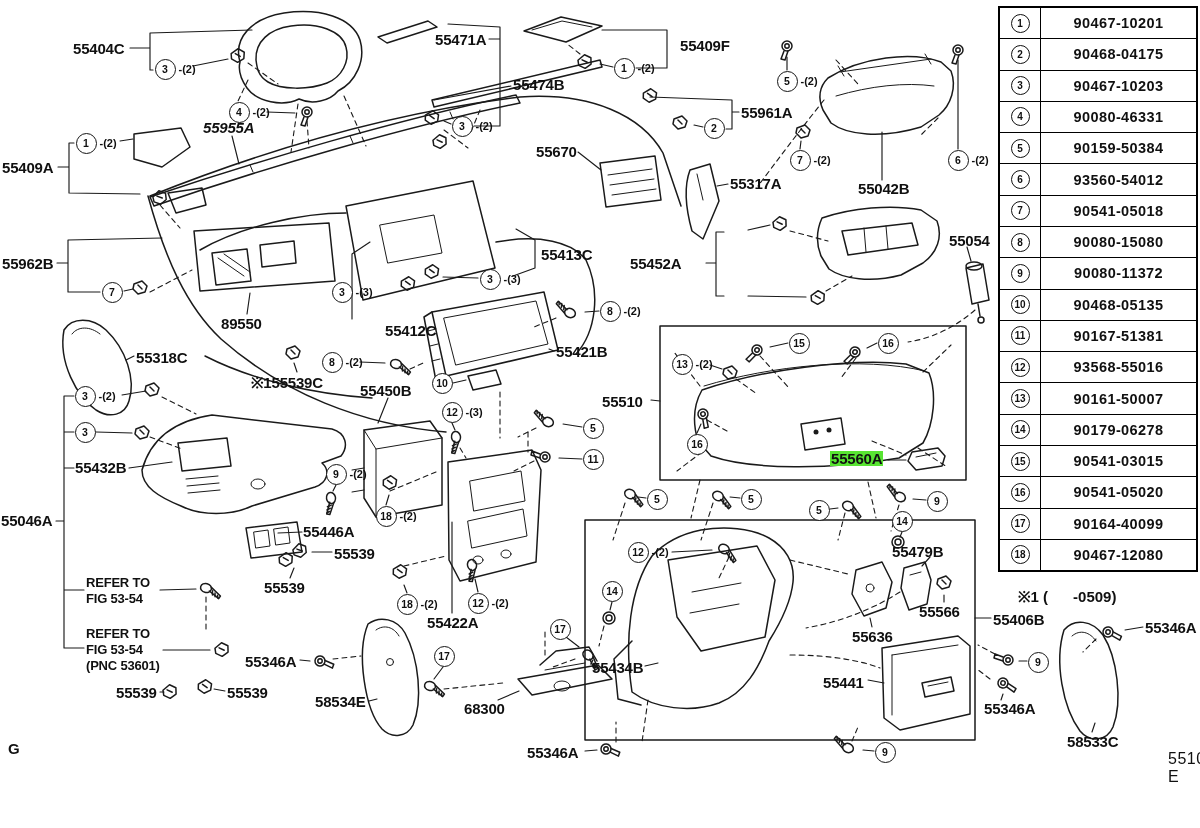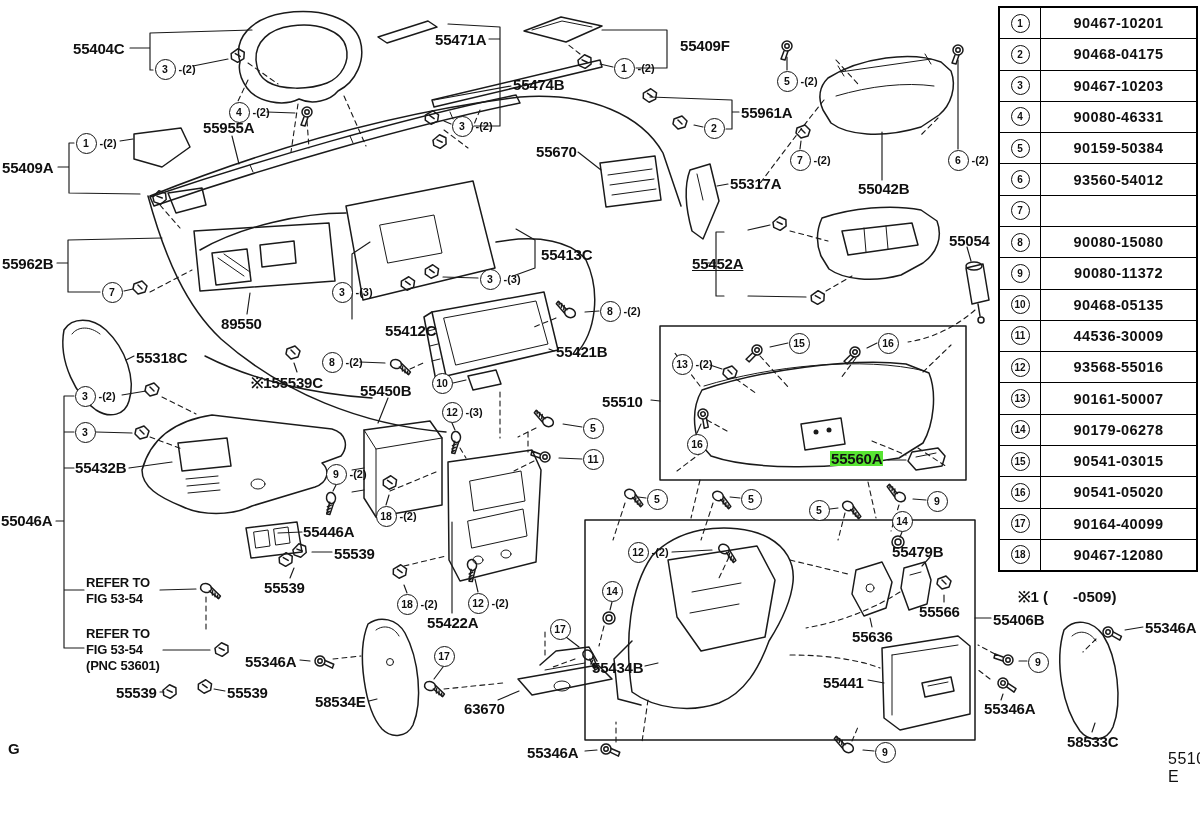--- a/index.html
+++ b/index.html
@@ -265,47 +265,47 @@
     <use href="#scr" transform="translate(848,748) rotate(200)"></use>
   </g>
 </svg>
 
 <div id="labels-layer">
       <div class="lbl" style="left: 73px; top: 41px;">55404C</div>
       <div class="lbl" style="left: 435px; top: 32px;">55471A</div>
       <div class="lbl" style="left: 680px; top: 38px;">55409F</div>
       <div class="lbl" style="left: 513px; top: 77px;">55474B</div>
       <div class="lbl" style="left: 741px; top: 105px; text-align: right;">55961A</div>
-      <div class="lbl" style="left: 203px; top: 120px;">55955A</div>
+      <div class="lbl" style="left: 203px; top: 120px; font-style: italic;">55955A</div>
       <div class="lbl" style="left: 2px; top: 160px;">55409A</div>
       <div class="lbl" style="left: 536px; top: 144px;">55670</div>
       <div class="lbl" style="left: 730px; top: 176px;">55317A</div>
       <div class="lbl" style="left: 858px; top: 181px;">55042B</div>
       <div class="lbl" style="left: 2px; top: 256px;">55962B</div>
       <div class="lbl" style="left: 541px; top: 247px;">55413C</div>
-      <div class="lbl" style="left: 692px; top: 256px; text-decoration: underline;">55452A</div>
+      <div class="lbl" style="left: 630px; top: 256px;">55452A</div>
       <div class="lbl" style="left: 949px; top: 233px;">55054</div>
       <div class="lbl" style="left: 221px; top: 316px;">89550</div>
       <div class="lbl" style="left: 345px; top: 323px; margin-left: 40px;">55412C</div>
       <div class="lbl" style="left: 556px; top: 344px;">55421B</div>
       <div class="lbl" style="left: 136px; top: 350px;">55318C</div>
       <div class="lbl" style="left: 251px; top: 375px;">※155539C</div>
       <div class="lbl" style="left: 360px; top: 383px;">55450B</div>
       <div class="lbl" style="left: 602px; top: 394px;">55510</div>
       <div class="lbl hl" style="left: 830px; top: 451px; background: rgb(88, 228, 50);">55560A</div>
       <div class="lbl" style="left: 75px; top: 460px;">55432B</div>
       <div class="lbl" style="left: 1px; top: 513px;">55046A</div>
       <div class="lbl" style="left: 303px; top: 524px;">55446A</div>
       <div class="lbl" style="left: 334px; top: 546px;">55539</div>
       <div class="lbl" style="left: 264px; top: 580px;">55539</div>
       <div class="lbl" style="left: 116px; top: 685px;">55539</div>
       <div class="lbl" style="left: 227px; top: 685px;">55539</div>
       <div class="lbl" style="left: 315px; top: 694px;">58534E</div>
       <div class="lbl" style="left: 427px; top: 615px;">55422A</div>
-      <div class="lbl" style="left: 464px; top: 701px;">63670</div>
+      <div class="lbl" style="left: 464px; top: 701px;">68300</div>
       <div class="lbl" style="left: 592px; top: 660px;">55434B</div>
       <div class="lbl" style="left: 823px; top: 675px; text-align: center;">55441</div>
       <div class="lbl" style="left: 852px; top: 629px;">55636</div>
       <div class="lbl" style="left: 919px; top: 604px;">55566</div>
       <div class="lbl" style="left: 892px; top: 544px;">55479B</div>
       <div class="lbl" style="left: 993px; top: 612px;">55406B</div>
       <div class="lbl" style="left: 245px; top: 654px;">55346A</div>
       <div class="lbl" style="left: 1145px; top: 620px;">55346A</div>
       <div class="lbl" style="left: 984px; top: 701px;">55346A</div>
       <div class="lbl" style="left: 527px; top: 745px;">55346A</div>
@@ -493,20 +493,21 @@
       <div class="trow">
         <div class="tnum">
           <span class="tcirc">6</span>
         </div>
         <div class="tpart">93560-54012</div>
       </div>
       <div class="trow">
         <div class="tnum">
           <span class="tcirc">7</span>
         </div>
+        <div class="tpart">90541-05018</div>
       </div>
       <div class="trow">
         <div class="tnum">
           <span class="tcirc">8</span>
         </div>
         <div class="tpart">90080-15080</div>
       </div>
       <div class="trow">
         <div class="tnum">
           <span class="tcirc">9</span>
@@ -516,21 +517,21 @@
       <div class="trow">
         <div class="tnum">
           <span class="tcirc">10</span>
         </div>
         <div class="tpart">90468-05135</div>
       </div>
       <div class="trow">
         <div class="tnum">
           <span class="tcirc">11</span>
         </div>
-        <div class="tpart">44536-30009</div>
+        <div class="tpart">90167-51381</div>
       </div>
       <div class="trow">
         <div class="tnum">
           <span class="tcirc">12</span>
         </div>
         <div class="tpart">93568-55016</div>
       </div>
       <div class="trow">
         <div class="tnum">
           <span class="tcirc">13</span>

